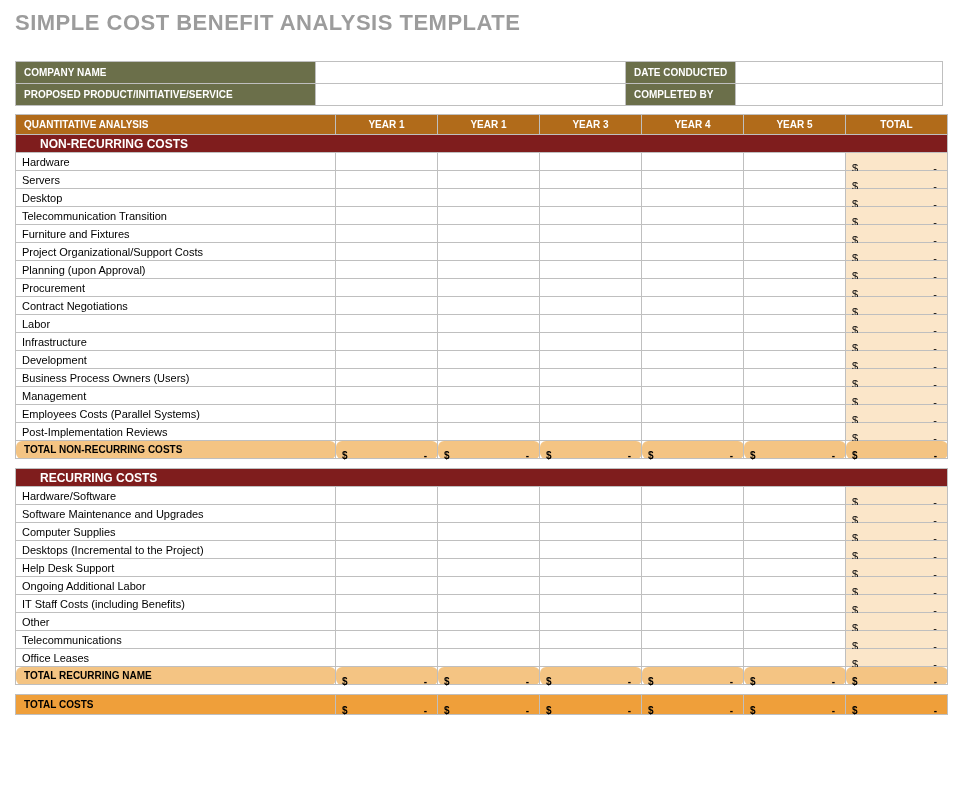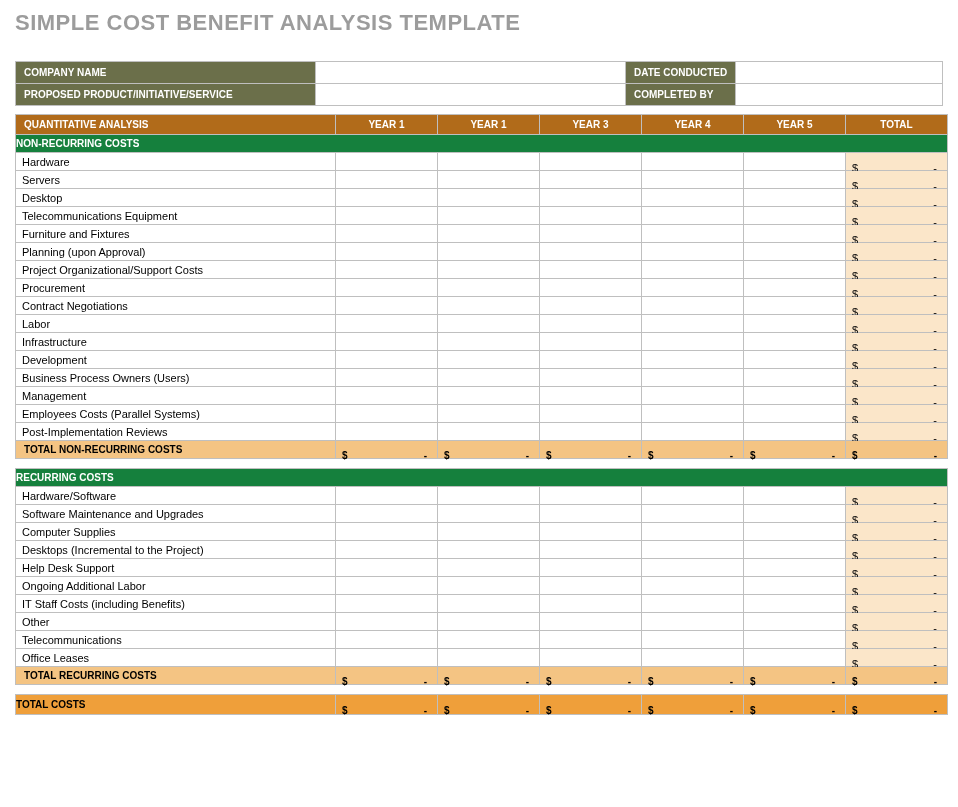--- a/index.html
+++ b/index.html
@@ -9,29 +9,29 @@
   td, th { border: 1px solid #bfbfbf; font-size: 11px; height: 18px; vertical-align: middle; }
   
   .info-table td { height: 22px; }
   .info-label { background: #6b6f4a; color: #fff; font-weight: bold; font-size: 10px; padding-left: 8px; }
   .info-value { background: #fff; }
   .gap-row td { border: none; height: 10px; }
   
   .hdr-row td { background: #b16b1a; color: #fff; font-weight: bold; font-size: 10px; text-align: center; height: 20px; }
   .hdr-row td.hdr-first { text-align: left; padding-left: 8px; margin-left: 24px; }
   
-  .sec-row td { background: #15803d; color: #fff; font-weight: bold; font-size: 10px; text-align: left; padding-left: 0; height: 18px; }
+  .sec-row td { background: #7f1d1d; color: #fff; font-weight: bold; font-size: 12px; text-align: left; padding-left: 24px; height: 18px; }
   
   .data-row td { background: #fff; color: #000; padding-left: 6px; text-align: left; }
   .data-row td.total-cell { background: #fbe6c9; position: relative; }
   
-  .sub-row td { background: #f4c483; color: #000; font-weight: bold; font-size: 10px; padding-left: 8px; position: relative; }
+  .sub-row td { background: #f4c483; color: #000; font-weight: bold; font-size: 10px; padding-left: 8px; position: relative; border-radius: 6px; }
   .sub-row td.sub-total { background: #f4c483; }
   
-  .grand-row td { background: #ef9f3a; color: #000; font-weight: bold; font-size: 10px; position: relative; height: 20px; }
+  .grand-row td { background: #ef9f3a; color: #000; font-weight: bold; font-size: 10px; padding-left: 8px; position: relative; height: 20px; }
   .grand-row td.grand-total { background: #ef9f3a; }
   .dollar { position: absolute; left: 6px; }
   .dash { position: absolute; right: 10px; }
   .num-cell { text-align: left; }
   col.c-label { width: 320px; }
   col.c-year { width: 102px; }
   col.c-total { width: 102px; }
   .spacer { height: 8px; }
 </style>
 </head>
@@ -117,21 +117,21 @@
     <td></td>
     <td></td>
     <td></td>
     <td></td>
     <td class="total-cell">
           <span class="dollar">$</span>
           <span class="dash">-</span>
         </td>
   </tr>
       <tr class="data-row">
-    <td>Telecommunications Equipment</td>
+    <td>Telecommunication Transition</td>
     <td></td>
     <td></td>
     <td></td>
     <td></td>
     <td></td>
     <td class="total-cell">
           <span class="dollar">$</span>
           <span class="dash">-</span>
         </td>
   </tr>
@@ -141,33 +141,33 @@
     <td></td>
     <td></td>
     <td></td>
     <td></td>
     <td class="total-cell">
           <span class="dollar">$</span>
           <span class="dash">-</span>
         </td>
   </tr>
       <tr class="data-row">
+    <td>Project Organizational/Support Costs</td>
+    <td></td>
+    <td></td>
+    <td></td>
+    <td></td>
+    <td></td>
+    <td class="total-cell">
+          <span class="dollar">$</span>
+          <span class="dash">-</span>
+        </td>
+  </tr>
+      <tr class="data-row">
     <td>Planning (upon Approval)</td>
-    <td></td>
-    <td></td>
-    <td></td>
-    <td></td>
-    <td></td>
-    <td class="total-cell">
-          <span class="dollar">$</span>
-          <span class="dash">-</span>
-        </td>
-  </tr>
-      <tr class="data-row">
-    <td>Project Organizational/Support Costs</td>
     <td></td>
     <td></td>
     <td></td>
     <td></td>
     <td></td>
     <td class="total-cell">
           <span class="dollar">$</span>
           <span class="dash">-</span>
         </td>
   </tr>
@@ -426,21 +426,21 @@
     <td></td>
     <td></td>
     <td></td>
     <td></td>
     <td class="total-cell">
           <span class="dollar">$</span>
           <span class="dash">-</span>
         </td>
   </tr>
       <tr class="sub-row">
-  <td>TOTAL RECURRING COSTS</td>
+  <td>TOTAL RECURRING NAME</td>
   <td class="num-cell">
           <span class="dollar">$</span>
           <span class="dash">-</span>
         </td>
         <td class="num-cell">
           <span class="dollar">$</span>
           <span class="dash">-</span>
         </td>
         <td class="num-cell">
           <span class="dollar">$</span>

